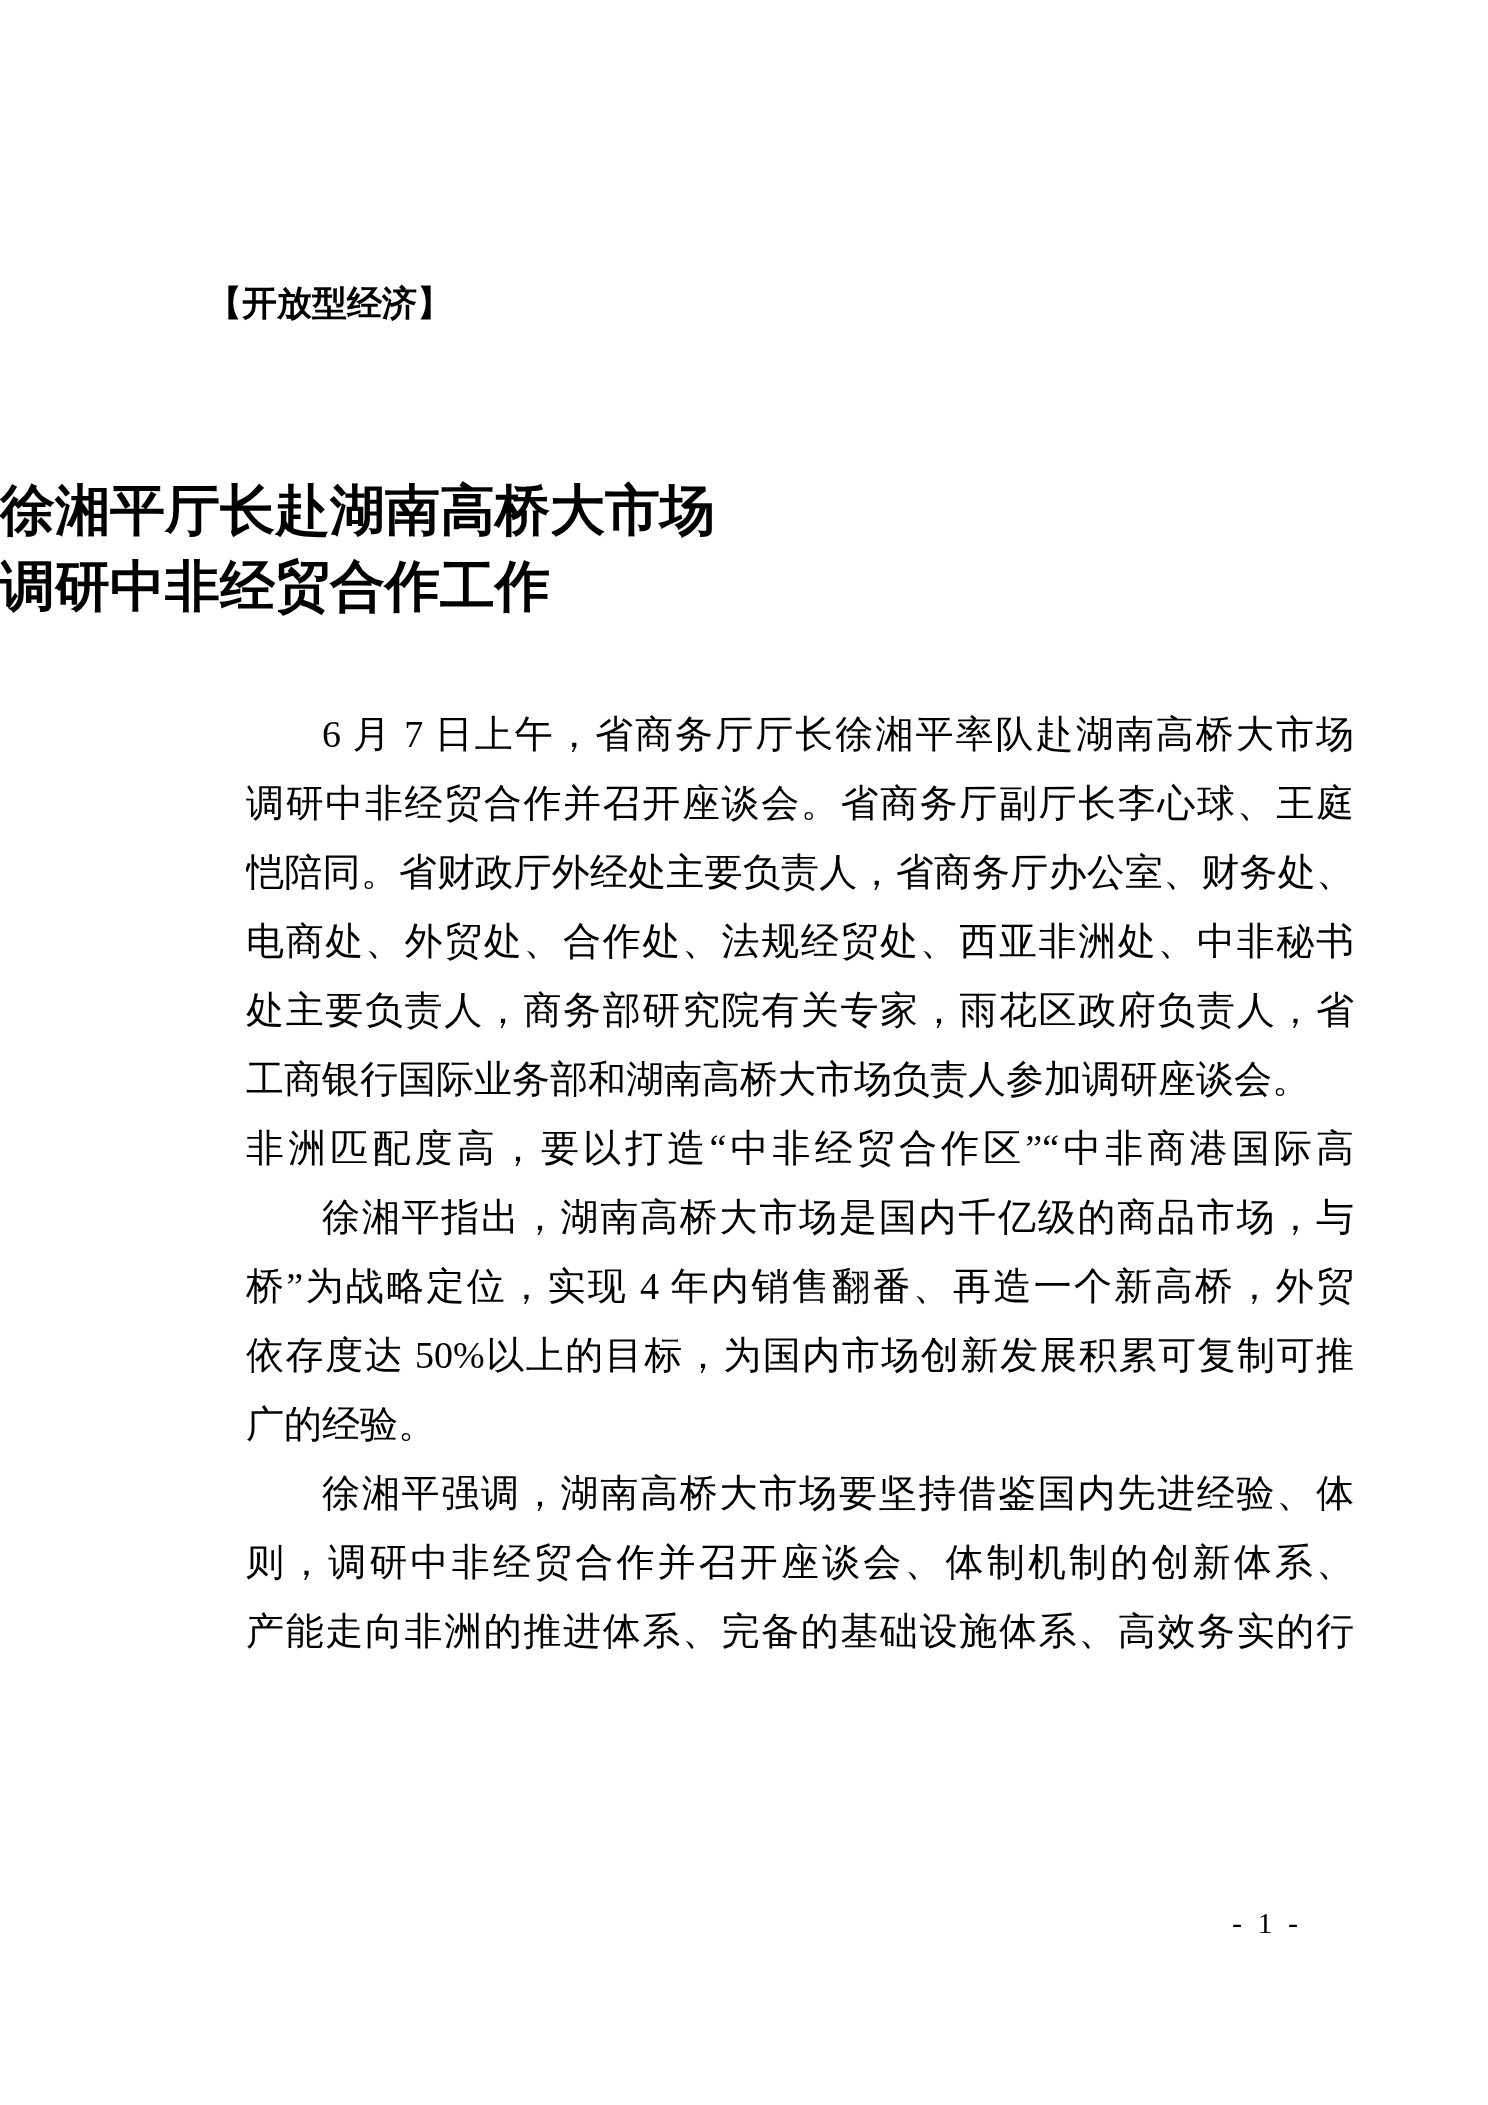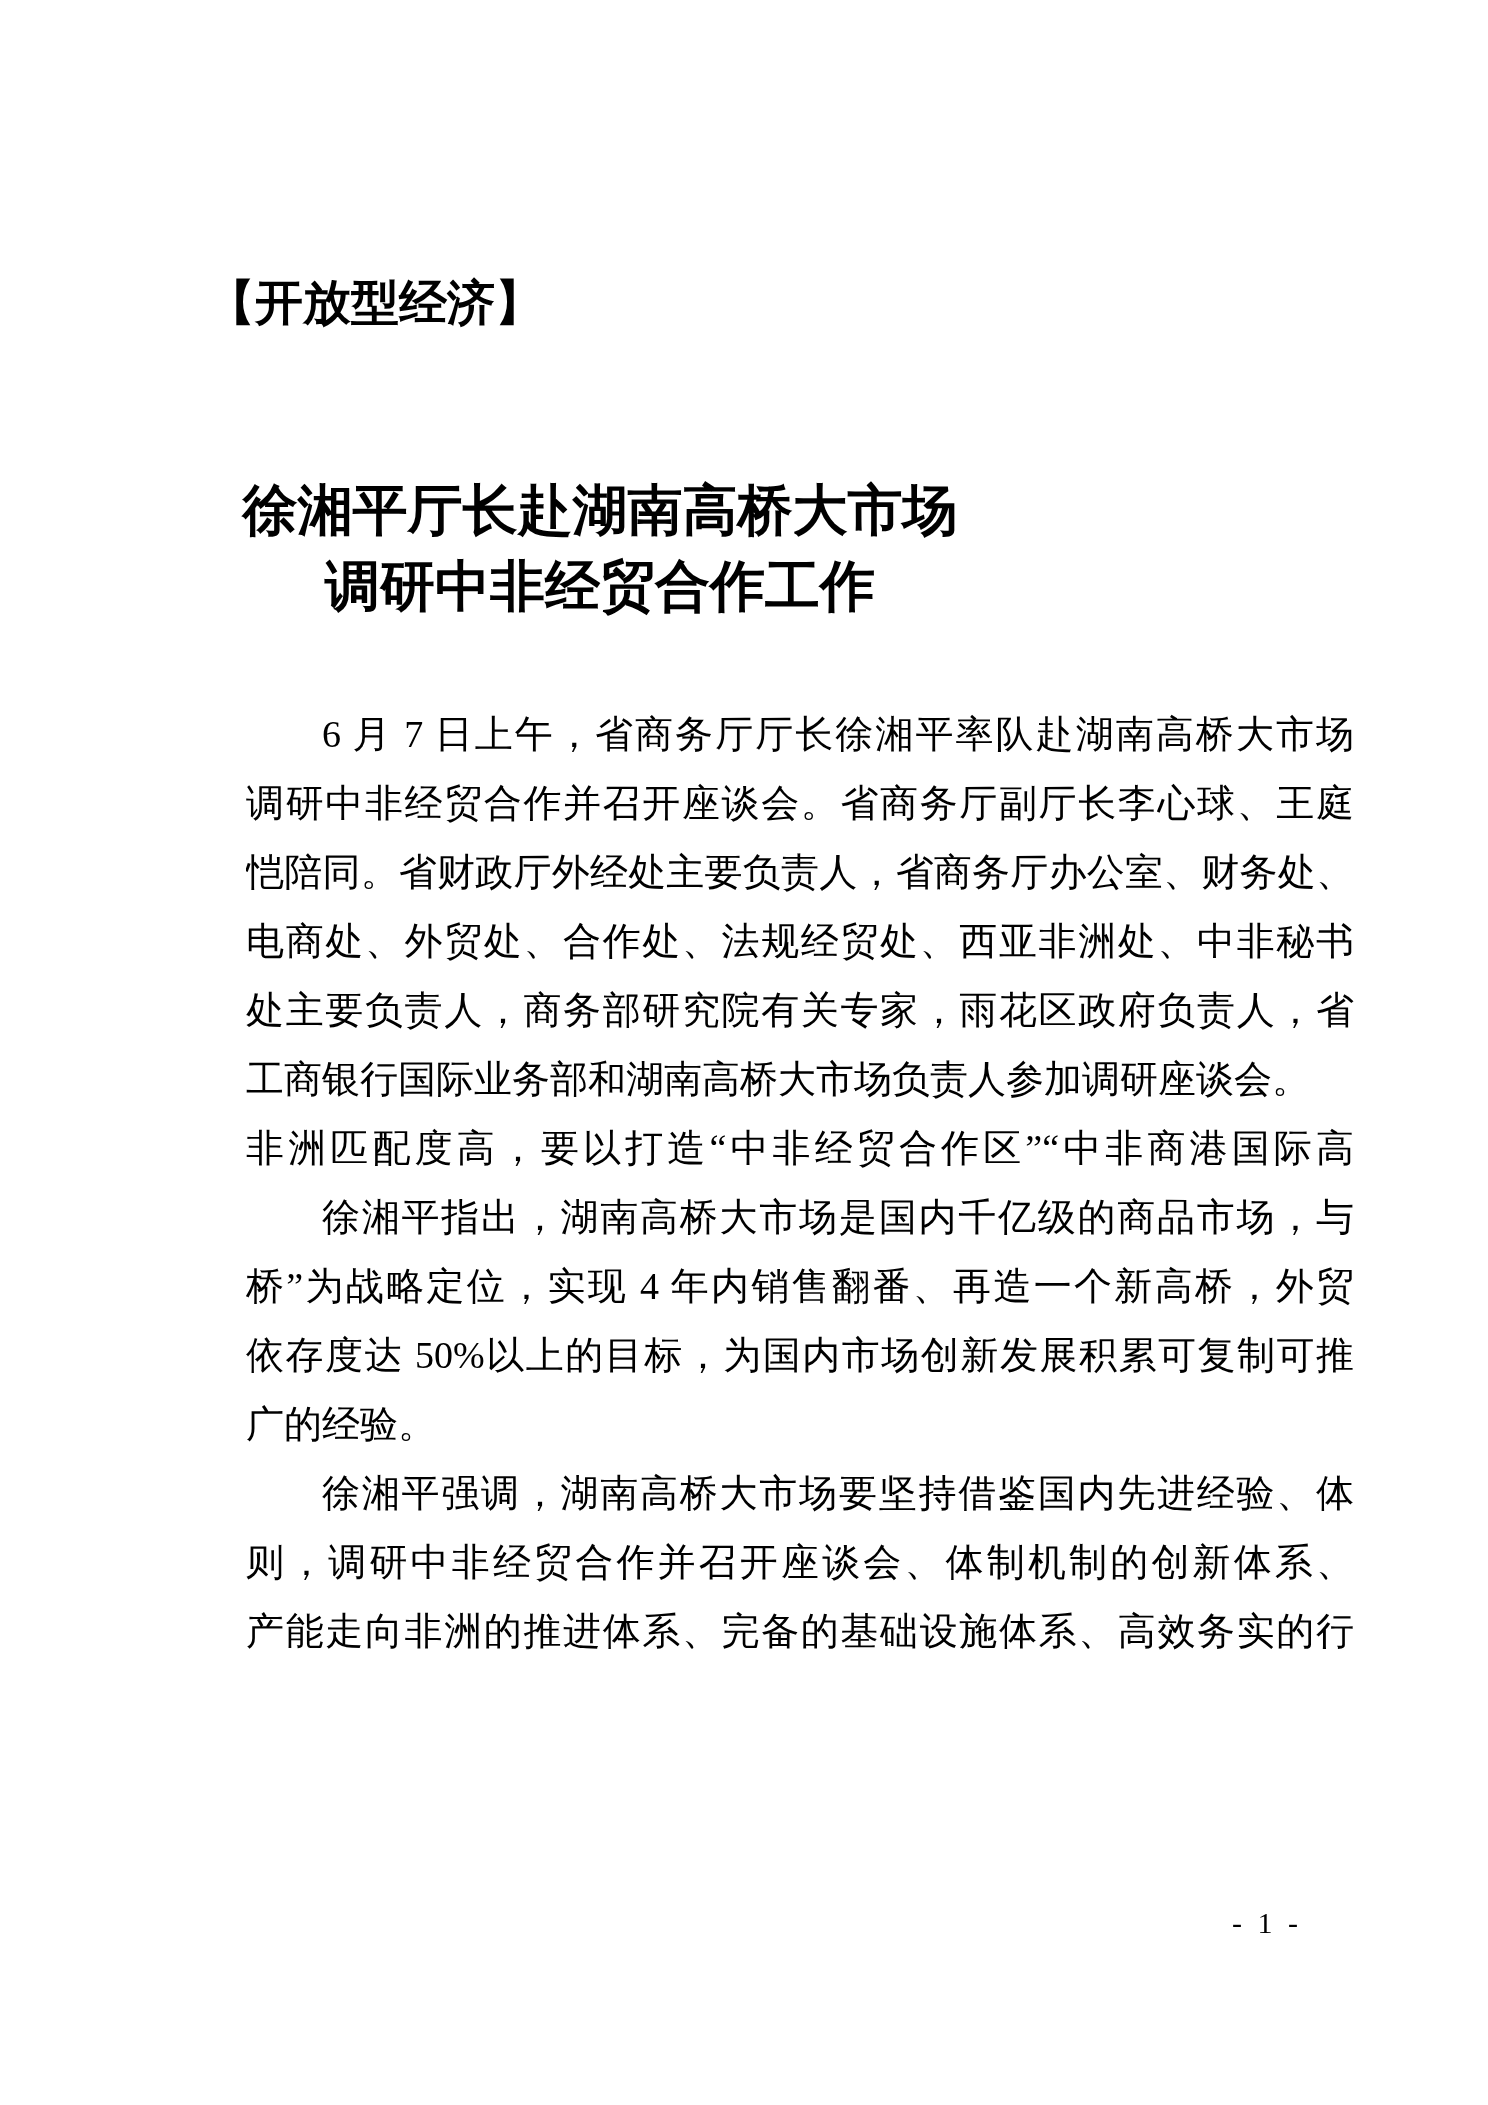--- a/index.html
+++ b/index.html
@@ -14,31 +14,31 @@
     background: #ffffff;
     color: #000000;
     overflow: hidden;
   }
   .section-header {
     position: absolute;
     left: 207px;
     top: 280px;
     font-family: "Liberation Sans", "DejaVu Sans", sans-serif;
     font-weight: bold;
-    font-size: 48px;
+    font-size: 35px;
     line-height: 46px;
     letter-spacing: 0px;
     white-space: nowrap;
   }
   .doc-title {
     position: absolute;
     left: 0;
     top: 473px;
     width: 1200px;
-    text-align: center;
+    text-align: left;
     font-family: "Liberation Serif", "DejaVu Serif", serif;
     font-weight: bold;
     font-size: 55px;
     line-height: 76px;
   }
   .body-text {
     position: absolute;
     left: 202px;
     top: 700px;
     width: 1108px;

